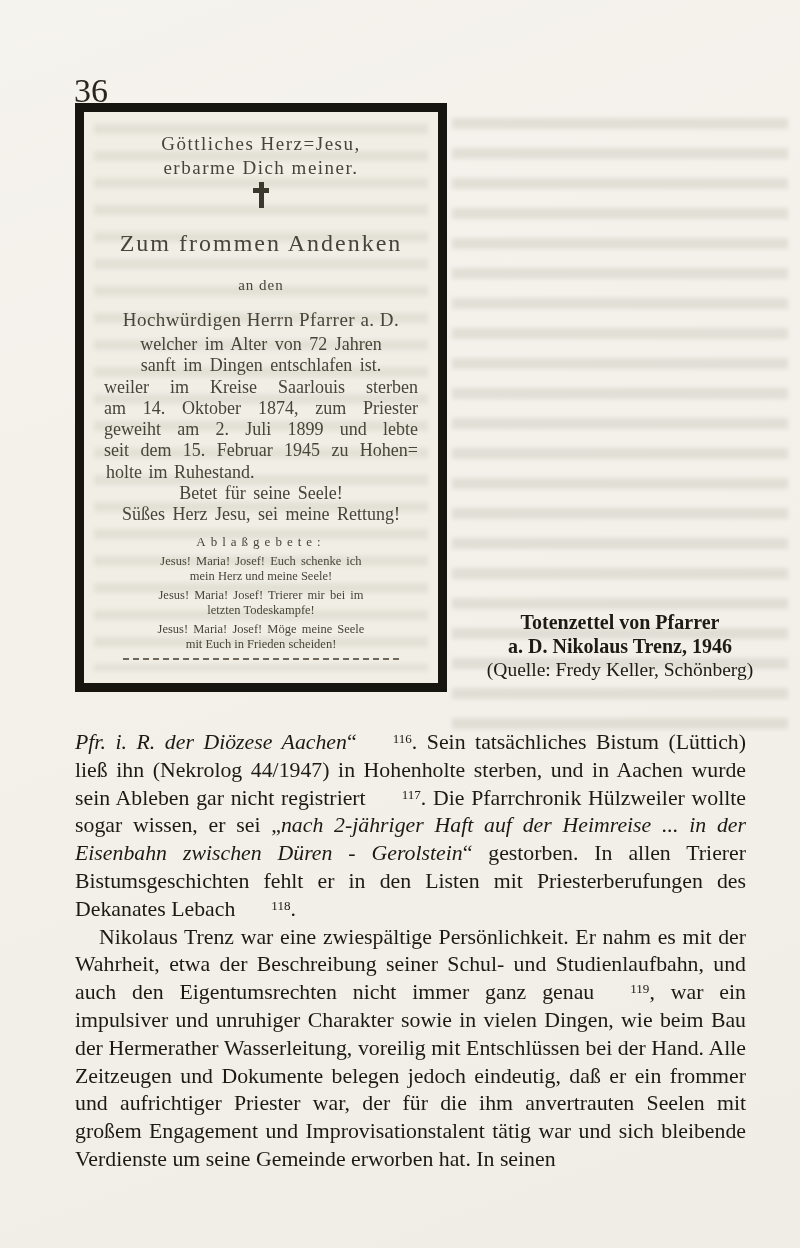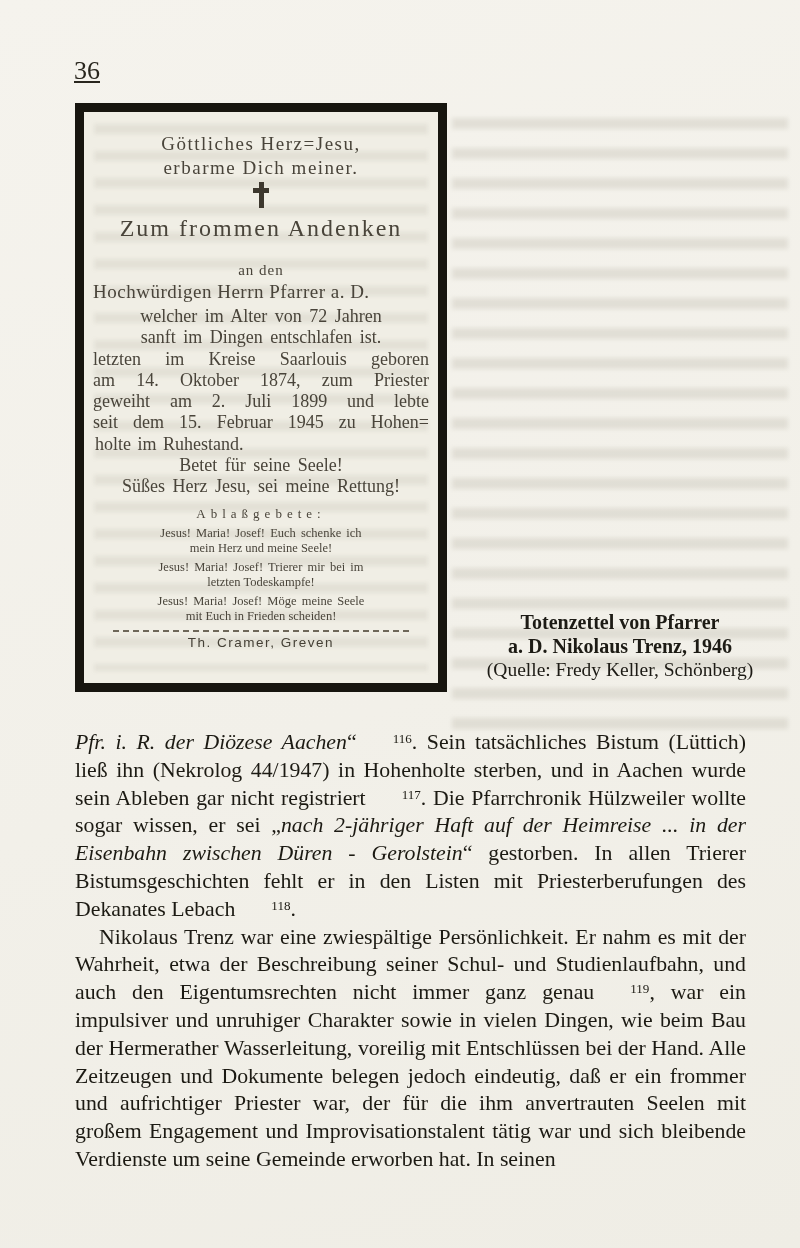--- a/index.html
+++ b/index.html
@@ -22,44 +22,44 @@
     filter:blur(2px);
   }
   .bleed-card{
     left:10px;top:12px;right:10px;bottom:12px;
     background:repeating-linear-gradient(180deg,
       rgba(124,117,94,0.10) 0 10px, rgba(124,117,94,0) 10px 27px);
     filter:blur(2px);
   }
 
   .page-number{
-    position:absolute;left:74px;top:56px;
-    font-size:26px;color:#29261e;z-index:2;text-decoration:underline;
+    position:absolute;left:74px;top:72px;
+    font-size:34px;color:#29261e;z-index:2;
   }
 
   
   .card{
     position:absolute;left:75px;top:103px;width:372px;height:589px;
     box-sizing:border-box;
     border:9px solid #17150f;
     background:#f0eee5;
-    padding:20px 9px 0;
+    padding:20px 20px 0;
     overflow:hidden;
     z-index:1;
   }
   .card-content{position:relative;z-index:1;color:#49443a;}
   .cline{color:#49443a;}
   .cl-inv{font-size:19px;line-height:24px;text-align:center;letter-spacing:1.5px;}
   .cl-cross-row{text-align:center;height:28px;margin-top:2px;line-height:28px;}
   .cross-shape{display:inline-block;position:relative;width:18px;height:26px;vertical-align:top;}
   .cross-shape::before{content:'';position:absolute;left:7px;top:0;width:5px;height:26px;background:#3d382e;}
   .cross-shape::after{content:'';position:absolute;left:1px;top:6px;width:16px;height:5px;background:#3d382e;}
-  .cl-title{font-size:24px;line-height:27px;margin-top:5px;text-align:center;letter-spacing:2px;}
+  .cl-title{font-size:24px;line-height:27px;margin-top:20px;text-align:center;letter-spacing:2px;}
   .cl-sub-sm{font-size:15px;line-height:16px;margin-top:20px;text-align:center;letter-spacing:1px;}
-  .cl-sub{font-size:19px;line-height:21px;margin-top:3px;text-align:left;letter-spacing:0.5px;}
+  .cl-sub{font-size:19px;line-height:21px;margin-top:16px;text-align:center;letter-spacing:0.5px;}
   .cl-name{font-size:35px;line-height:37px;font-weight:bold;text-align:center;color:#332f26;letter-spacing:1px;}
   .cl-b{font-size:18px;line-height:21.3px;word-spacing:2px;}
   .cl-b.first{margin-top:4px;}
   .cl-bj{text-align:justify;text-align-last:justify;}
   .cl-bc{text-align:center;word-spacing:3px;}
   .cl-bl{text-align:left;padding-left:2px;}
   .cl-ph{font-size:13px;line-height:17px;letter-spacing:5px;text-align:center;margin-top:7px;}
   .cl-pr{font-size:12.5px;line-height:15px;text-align:center;}
   .cl-pr-first{margin-top:4px;word-spacing:2px;}
   .cl-div{border-top:2px dashed #6e6759;width:88%;height:0;margin:6px auto 2px;}
@@ -97,36 +97,35 @@
     <div class="bleed bleed-card"></div>
     <div class="card-content">
         <div class="cline cl-inv">Göttliches Herz=Jesu,</div>
         <div class="cline cl-inv">erbarme Dich meiner.</div>
         <div class="cline cl-cross-row"><span class="cross-shape"></span></div>
         <div class="cline cl-title">Zum frommen Andenken</div>
         <div class="cline cl-sub-sm">an den</div>
         <div class="cline cl-sub">Hochwürdigen Herrn Pfarrer a. D.</div>
         <div class="cline cl-b cl-bc first">welcher im Alter von 72 Jahren</div>
         <div class="cline cl-b cl-bc">sanft im Dingen entschlafen ist.</div>
-        <div class="cline cl-b cl-bj">letzten im Kreise Saarlouis geboren</div>
+        <div class="cline cl-b cl-bj">weiler im Kreise Saarlouis sterben</div>
         <div class="cline cl-b cl-bj">am 14. Oktober 1874, zum Priester</div>
         <div class="cline cl-b cl-bj">geweiht am 2. Juli 1899 und lebte</div>
         <div class="cline cl-b cl-bj">seit dem 15. Februar 1945 zu Hohen=</div>
         <div class="cline cl-b cl-bl">holte im Ruhestand.</div>
         <div class="cline cl-b cl-bc">Betet für seine Seele!</div>
         <div class="cline cl-b cl-bc">Süßes Herz Jesu, sei meine Rettung!</div>
         <div class="cline cl-ph">Ablaßgebete:</div>
         <div class="cline cl-pr cl-pr-first">Jesus! Maria! Josef! Euch schenke ich</div>
         <div class="cline cl-pr">mein Herz und meine Seele!</div>
         <div class="cline cl-pr cl-pr-first">Jesus! Maria! Josef! Trierer mir bei im</div>
         <div class="cline cl-pr">letzten Todeskampfe!</div>
         <div class="cline cl-pr cl-pr-first">Jesus! Maria! Josef! Möge meine Seele</div>
         <div class="cline cl-pr">mit Euch in Frieden scheiden!</div>
         <div class="cl-div"></div>
-        <div class="cline cl-printer">Th. Cramer, Greven</div>
       </div>
   </div>
 
   <div class="caption">
     <div class="caption-bold">Totenzettel von Pfarrer</div>
     <div class="caption-bold">a. D. Nikolaus Trenz, 1946</div>
     <div class="caption-reg">(Quelle: Fredy Keller, Schönberg)</div>
   </div>
 
   <div class="body-text">

